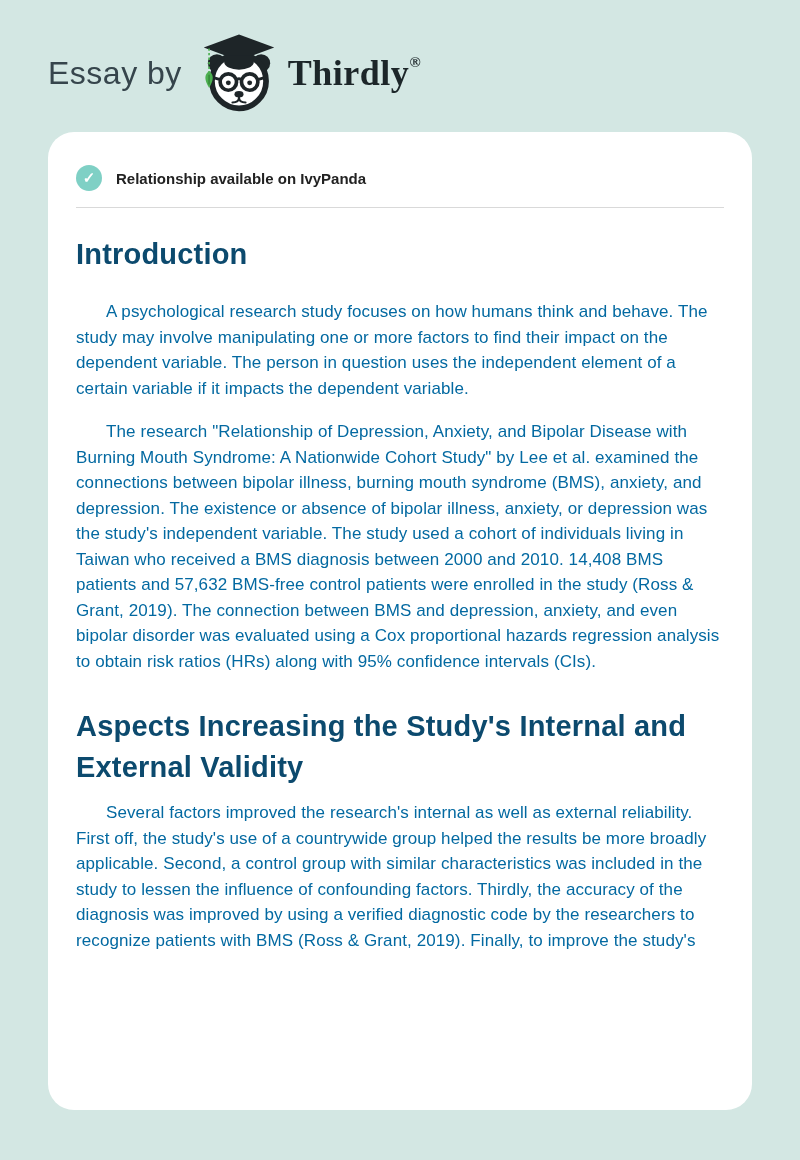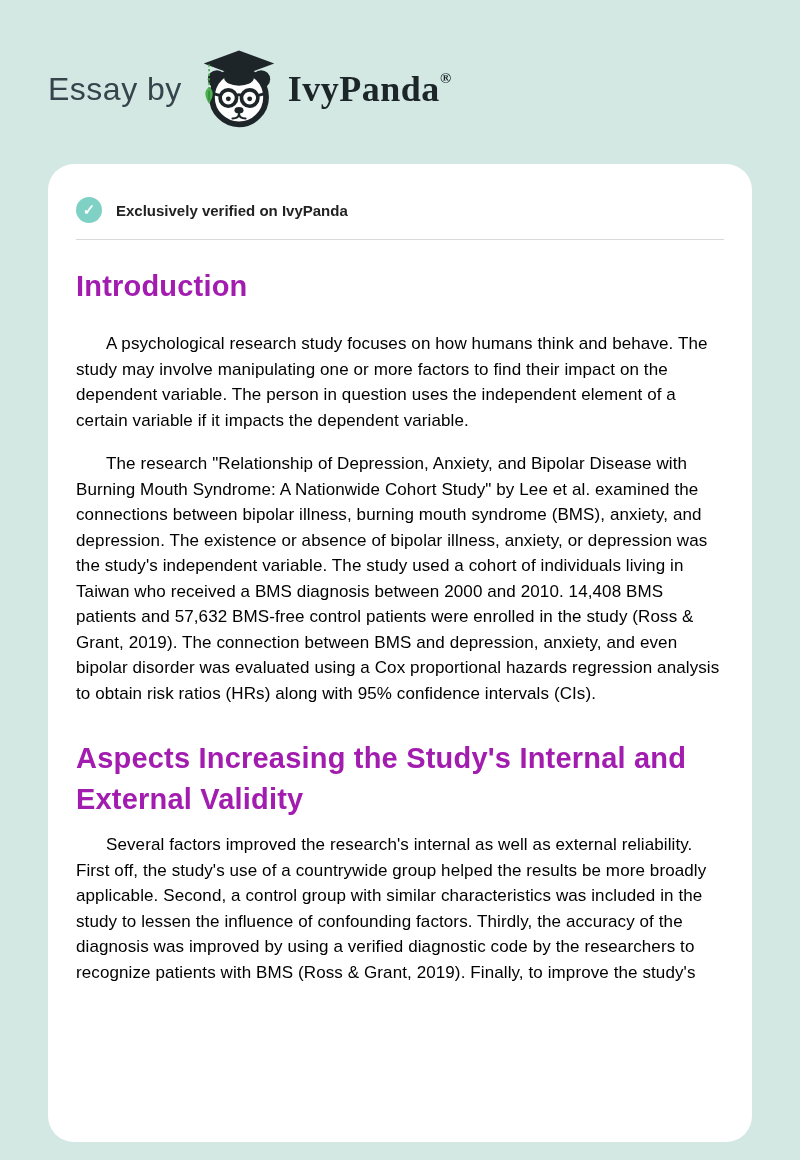--- a/index.html
+++ b/index.html
@@ -9,21 +9,21 @@
     height: 1160px;
     background: #d3e7e3;
     font-family: "Liberation Sans", sans-serif;
     color: #262626;
     overflow: hidden;
   }
   .site-header {
     display: flex;
     align-items: center;
     padding: 28px 48px 14px 48px;
-    height: 164px;
+    height: 132px;
   }
   .essay-by {
     font-size: 32px;
     font-weight: 400;
     color: #36454c;
     letter-spacing: 0.5px;
     margin-right: 16px;
   }
   .logo {
     display: flex;
@@ -86,29 +86,29 @@
   }
   hr.divider {
     border: none;
     border-top: 1px solid #d9d9d9;
     margin: 0 0 26px 0;
   }
   h2.section-heading {
     font-size: 29px;
     line-height: 41px;
     font-weight: 700;
-    color: #a21caf;
+    color: #0c4a6e;
     margin: 0 0 24px 0;
     letter-spacing: 0.2px;
   }
   h2.second { margin-top: 32px; margin-bottom: 12px; }
   p.body-para {
     font-size: 17px;
     line-height: 25.5px;
-    color: #000000;
+    color: #0369a1;
     text-indent: 30px;
     margin: 0 0 18px 0;
     letter-spacing: 0.1px;
   }
   p.body-para:last-child { margin-bottom: 0; }
 </style>
 </head>
 <body>
 
 <header class="site-header">
@@ -131,29 +131,29 @@
       <ellipse cx="50" cy="74" rx="5.5" ry="4" fill="#1e2528"></ellipse>
       <path d="M50 78 q0 6 8 6 M50 78 q0 6 -8 6" fill="none" stroke="#1e2528" stroke-width="2.5" stroke-linecap="round"></path>
 
       <polygon points="50,1 93,17 50,33 7,17" fill="#1e2528"></polygon>
       <path d="M32 27 h36 v8 a18 9 0 0 1 -36 0 z" fill="#1e2528"></path>
 
       <line x1="13.5" y1="18" x2="13.5" y2="52" stroke="#4caf50" stroke-width="2" stroke-dasharray="3 2.5"></line>
       <path d="M13.5 46 q9 6 0 20 q-9 -14 0 -20 z" fill="#4caf50"></path>
       <path d="M13.5 50 v12" stroke="#2e7d32" stroke-width="1.4"></path>
     </svg>
-    <span class="brand"><span>IvyPanda</span><sup>®</sup></span>
+    <span class="brand"><span>Thirdly</span><sup>®</sup></span>
   </span>
 </header>
 
 <main class="card">
 
   <div class="badge-row">
     <span class="check-circle">✓</span>
-    <span class="badge-label">Exclusively verified on IvyPanda</span>
+    <span class="badge-label">Relationship available on IvyPanda</span>
   </div>
 
   <hr class="divider">
 
   <h2 class="section-heading">Introduction</h2>
   <p class="body-para">A psychological research study focuses on how humans think and behave. The study may involve manipulating one or more factors to find their impact on the dependent variable. The person in question uses the independent element of a certain variable if it impacts the dependent variable.</p>
   <p class="body-para">The research "Relationship of Depression, Anxiety, and Bipolar Disease with Burning Mouth Syndrome: A Nationwide Cohort Study" by Lee et al. examined the connections between bipolar illness, burning mouth syndrome (BMS), anxiety, and depression. The existence or absence of bipolar illness, anxiety, or depression was the study's independent variable. The study used a cohort of individuals living in Taiwan who received a BMS diagnosis between 2000 and 2010. 14,408 BMS patients and 57,632 BMS-free control patients were enrolled in the study (Ross &amp; Grant, 2019). The connection between BMS and depression, anxiety, and even bipolar disorder was evaluated using a Cox proportional hazards regression analysis to obtain risk ratios (HRs) along with 95% confidence intervals (CIs).</p>
 
   <h2 class="section-heading second">Aspects Increasing the Study's Internal and External Validity</h2>
   <p class="body-para">Several factors improved the research's internal as well as external reliability. First off, the study's use of a countrywide group helped the results be more broadly applicable. Second, a control group with similar characteristics was included in the study to lessen the influence of confounding factors. Thirdly, the accuracy of the diagnosis was improved by using a verified diagnostic code by the researchers to recognize patients with BMS (Ross &amp; Grant, 2019). Finally, to improve the study's</p>

